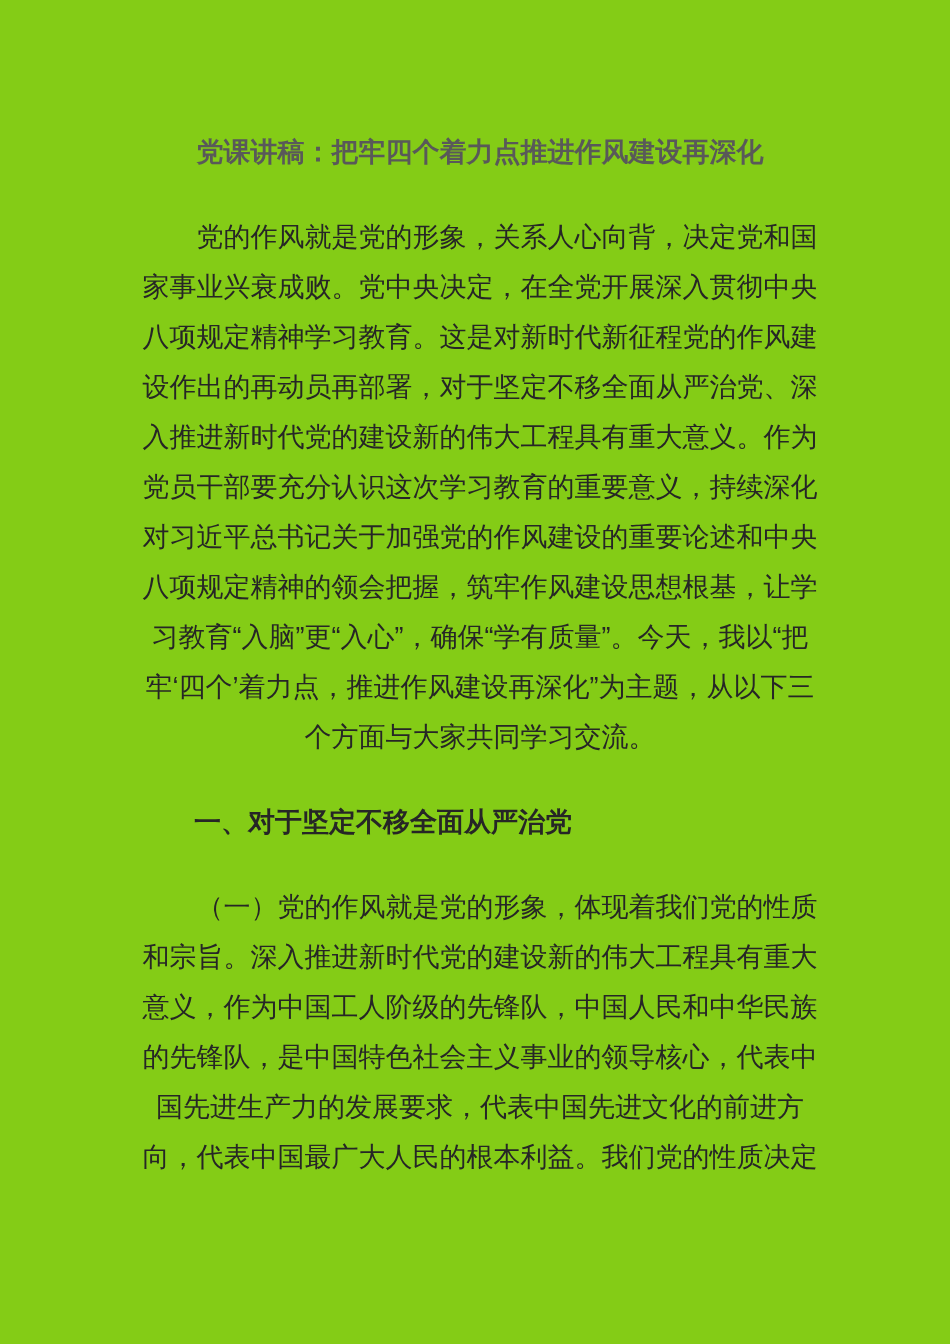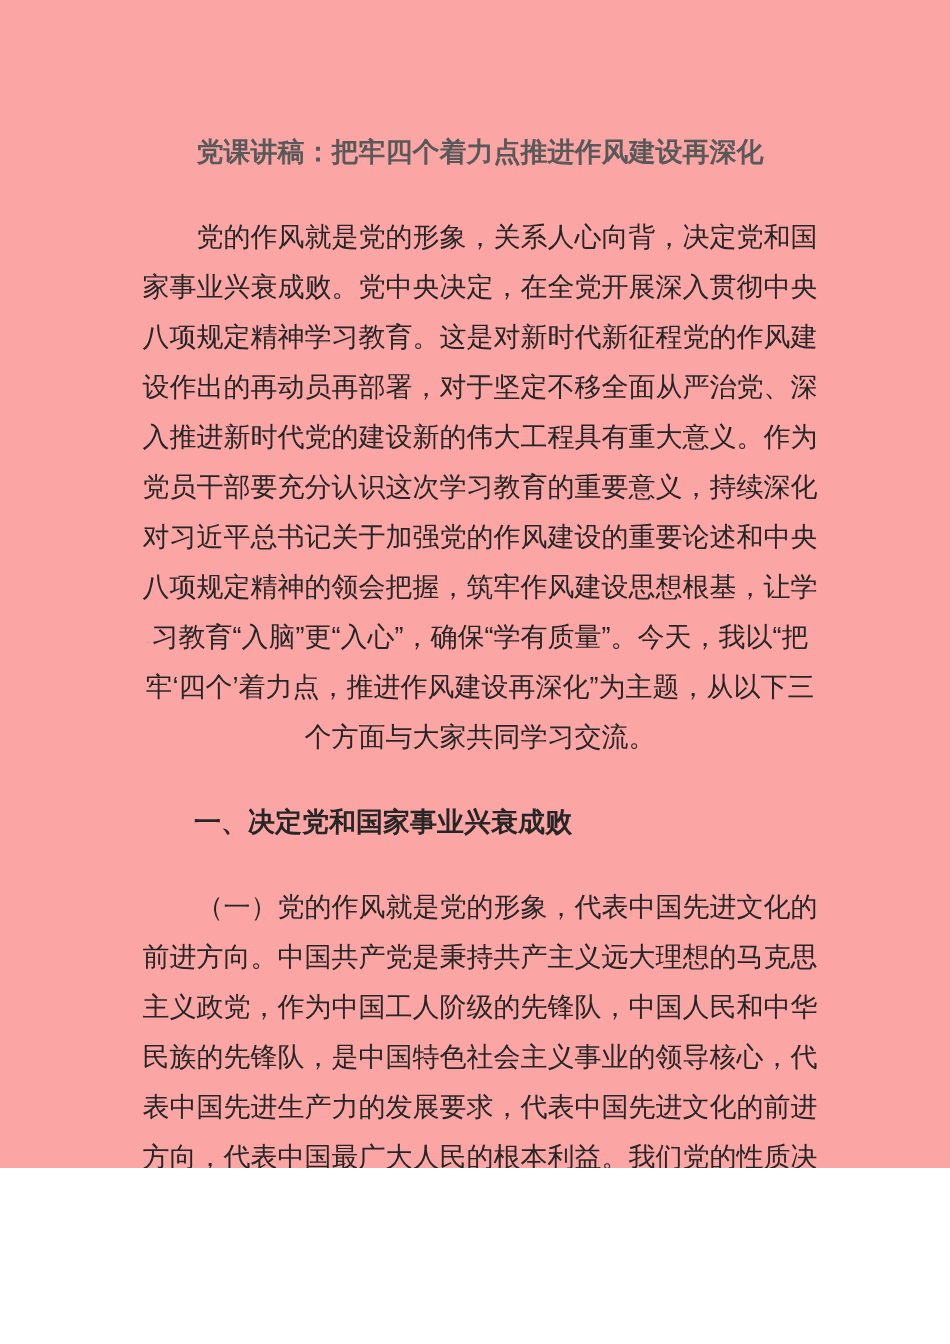--- a/index.html
+++ b/index.html
@@ -4,22 +4,22 @@
 <style>
   
   html, body {
     margin: 0;
     padding: 0;
     background: #ffffff;
   }
   .page {
     position: relative;
     width: 950px;
-    height: 1168px;
-    background: #fca5a5;
+    height: 1344px;
+    background: #84cc16;
     box-sizing: border-box;
     padding: 127px 130px 0 140px;
     overflow: hidden;
     font-family: "Liberation Sans", "DejaVu Sans", sans-serif;
   }
   .doc-title {
     margin: 0 0 35px 0;
     font-size: 27px;
     line-height: 50px;
     font-weight: bold;
@@ -49,16 +49,16 @@
   }
 </style>
 </head>
 <body>
 
 <div class="page">
   <h1 class="doc-title">党课讲稿：把牢四个着力点推进作风建设再深化</h1>
 
   <p class="doc-para">党的作风就是党的形象，关系人心向背，决定党和国家事业兴衰成败。党中央决定，在全党开展深入贯彻中央八项规定精神学习教育。这是对新时代新征程党的作风建设作出的再动员再部署，对于坚定不移全面从严治党、深入推进新时代党的建设新的伟大工程具有重大意义。作为党员干部要充分认识这次学习教育的重要意义，持续深化对习近平总书记关于加强党的作风建设的重要论述和中央八项规定精神的领会把握，筑牢作风建设思想根基，让学习教育“入脑”更“入心”，确保“学有质量”。今天，我以“把牢‘四个’着力点，推进作风建设再深化”为主题，从以下三个方面与大家共同学习交流。</p>
 
-  <h2 class="doc-heading">一、决定党和国家事业兴衰成败</h2>
+  <h2 class="doc-heading">一、对于坚定不移全面从严治党</h2>
 
-  <p class="doc-para">（一）党的作风就是党的形象，代表中国先进文化的前进方向。中国共产党是秉持共产主义远大理想的马克思主义政党，作为中国工人阶级的先锋队，中国人民和中华民族的先锋队，是中国特色社会主义事业的领导核心，代表中国先进生产力的发展要求，代表中国先进文化的前进方向，代表中国最广大人民的根本利益。我们党的性质决定</p>
+  <p class="doc-para">（一）党的作风就是党的形象，体现着我们党的性质和宗旨。深入推进新时代党的建设新的伟大工程具有重大意义，作为中国工人阶级的先锋队，中国人民和中华民族的先锋队，是中国特色社会主义事业的领导核心，代表中国先进生产力的发展要求，代表中国先进文化的前进方向，代表中国最广大人民的根本利益。我们党的性质决定</p>
 </div>
 
 </body></html>

